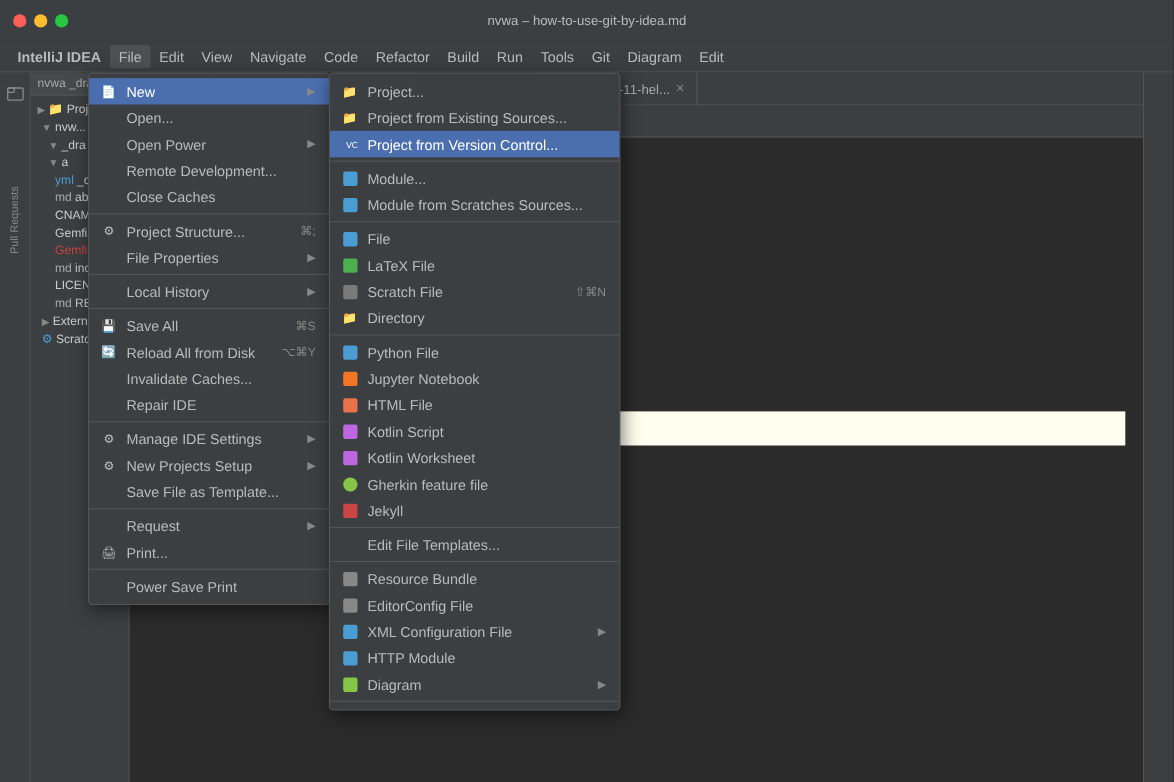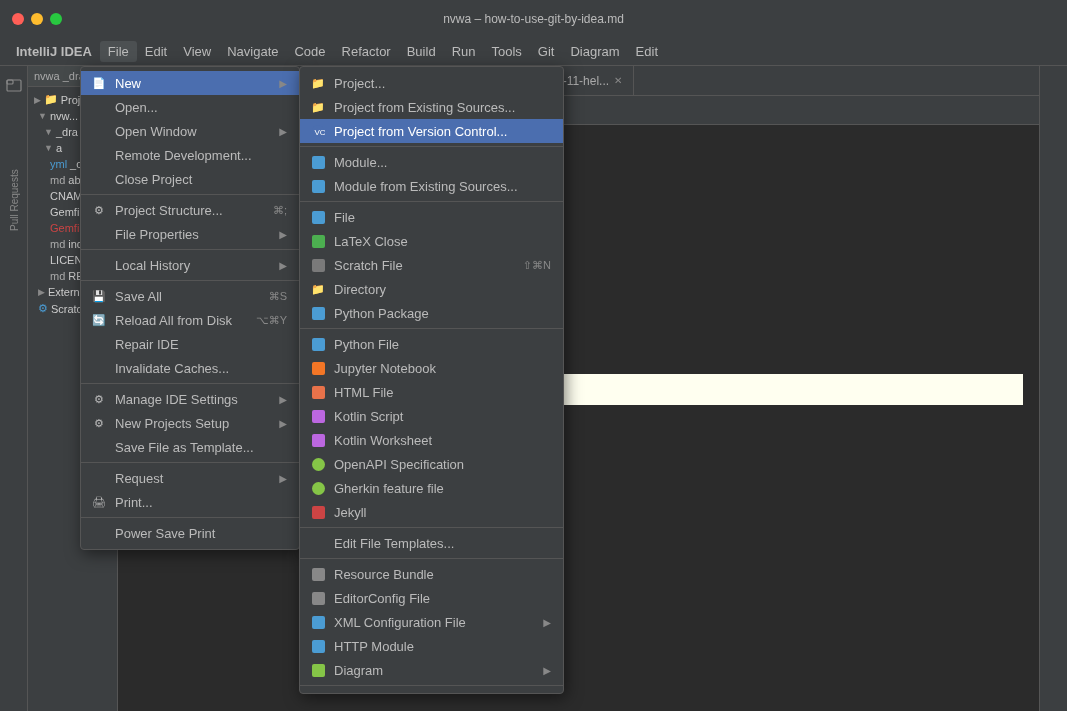--- a/index.html
+++ b/index.html
@@ -402,30 +402,30 @@
         <span class="item-icon">📄</span>
         <span>New</span>
         <span class="dropdown-arrow">▶</span>
       </div>
       <div class="dropdown-item">
         <span class="item-icon"></span>
         <span>Open...</span>
       </div>
       <div class="dropdown-item">
         <span class="item-icon"></span>
-        <span>Open Window</span>
+        <span>Open Power</span>
         <span class="dropdown-arrow">▶</span>
       </div>
       <div class="dropdown-item">
         <span class="item-icon"></span>
         <span>Remote Development...</span>
       </div>
       <div class="dropdown-item">
         <span class="item-icon"></span>
-        <span>Close Project</span>
+        <span>Close Caches</span>
       </div>
       <div class="dropdown-separator"></div>
       <div class="dropdown-item">
         <span class="item-icon">⚙</span>
         <span>Project Structure...</span>
         <span class="dropdown-shortcut">⌘;</span>
       </div>
       <div class="dropdown-item">
         <span class="item-icon"></span>
         <span>File Properties</span>
@@ -443,25 +443,25 @@
         <span>Save All</span>
         <span class="dropdown-shortcut">⌘S</span>
       </div>
       <div class="dropdown-item">
         <span class="item-icon">🔄</span>
         <span>Reload All from Disk</span>
         <span class="dropdown-shortcut">⌥⌘Y</span>
       </div>
       <div class="dropdown-item">
         <span class="item-icon"></span>
+        <span>Invalidate Caches...</span>
+      </div>
+      <div class="dropdown-item">
+        <span class="item-icon"></span>
         <span>Repair IDE</span>
-      </div>
-      <div class="dropdown-item">
-        <span class="item-icon"></span>
-        <span>Invalidate Caches...</span>
       </div>
       <div class="dropdown-separator"></div>
       <div class="dropdown-item">
         <span class="item-icon">⚙</span>
         <span>Manage IDE Settings</span>
         <span class="dropdown-arrow">▶</span>
       </div>
       <div class="dropdown-item">
         <span class="item-icon">⚙</span>
         <span>New Projects Setup</span>
@@ -510,52 +510,46 @@
       <div class="dropdown-item">
         <span class="item-icon">
           <span class="icon-square" style="background:#4b9cd3;"></span>
         </span>
         <span>Module...</span>
       </div>
       <div class="dropdown-item">
         <span class="item-icon">
           <span class="icon-square" style="background:#4b9cd3;"></span>
         </span>
-        <span>Module from Existing Sources...</span>
+        <span>Module from Scratches Sources...</span>
       </div>
       <div class="dropdown-separator"></div>
       <div class="dropdown-item">
         <span class="item-icon">
             <span class="icon-square sq-file"></span>
           </span>
         <span>File</span>
       </div>
       <div class="dropdown-item">
         <span class="item-icon">
             <span class="icon-square" style="background:#4caf50; border-radius:2px;"></span>
           </span>
-        <span>LaTeX Close</span>
+        <span>LaTeX File</span>
       </div>
       <div class="dropdown-item">
         <span class="item-icon">
             <span class="icon-square sq-scratch"></span>
           </span>
         <span>Scratch File</span>
         <span class="dropdown-shortcut">⇧⌘N</span>
       </div>
       <div class="dropdown-item">
         <span class="item-icon">📁</span>
         <span>Directory</span>
       </div>
-      <div class="dropdown-item">
-        <span class="item-icon">
-            <span class="icon-square" style="background:#4b9cd3;"></span>
-          </span>
-        <span>Python Package</span>
-      </div>
       <div class="dropdown-separator"></div>
       <div class="dropdown-item">
         <span class="item-icon">
             <span class="icon-square sq-python"></span>
           </span>
         <span>Python File</span>
       </div>
       <div class="dropdown-item">
         <span class="item-icon">
             <span class="icon-square sq-jupyter"></span>
@@ -575,26 +569,20 @@
         <span>Kotlin Script</span>
       </div>
       <div class="dropdown-item">
         <span class="item-icon">
             <span class="icon-square sq-sheet"></span>
           </span>
         <span>Kotlin Worksheet</span>
       </div>
       <div class="dropdown-item">
         <span class="item-icon">
-            <span class="icon-square sq-openapi"></span>
-          </span>
-        <span>OpenAPI Specification</span>
-      </div>
-      <div class="dropdown-item">
-        <span class="item-icon">
             <span class="icon-square sq-gherkin"></span>
           </span>
         <span>Gherkin feature file</span>
       </div>
       <div class="dropdown-item">
         <span class="item-icon">
             <span class="icon-square sq-jekyll"></span>
           </span>
         <span>Jekyll</span>
       </div>

